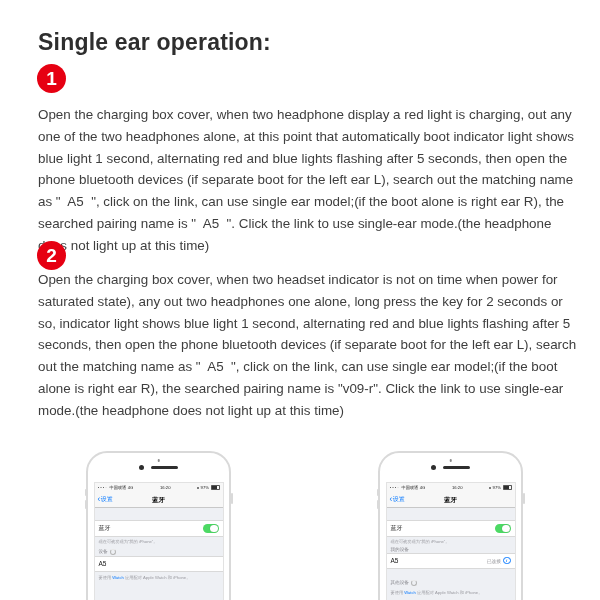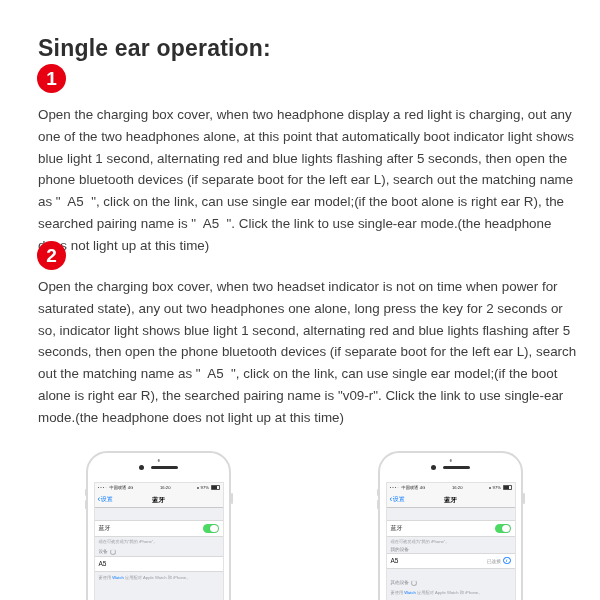--- a/index.html
+++ b/index.html
@@ -1,25 +1,25 @@
 <!DOCTYPE html>
 <html><head>
 <meta charset="utf-8">
 <style>
   html,body{margin:0;padding:0;}
   body{font-family:"Liberation Sans","DejaVu Sans",sans-serif;background:#fff;}
   .canvas{position:relative;width:600px;height:600px;background:#fff;overflow:hidden;}
 
   
-  .page-title{position:absolute;left:38px;top:35px;margin:0;font-size:23px;font-weight:700;color:#2e2e2e;letter-spacing:.2px;}
+  .page-title{position:absolute;left:38px;top:29px;margin:0;font-size:23px;font-weight:700;color:#2e2e2e;letter-spacing:.2px;}
   .badge{position:absolute;left:37px;width:29px;height:29px;border-radius:50%;background:#e60012;color:#fff;
          font-size:19px;font-weight:700;display:flex;align-items:center;justify-content:center;}
   #badge1{top:64px;} #badge2{top:241px;}
   .para{position:absolute;left:38px;width:546px;margin:0;font-size:13.4px;line-height:21.8px;color:#3e3e3e;white-space:pre-wrap;}
-  #p1{top:104px;} #p2{top:276px;}
+  #p1{top:104px;} #p2{top:269px;}
 
   
   .phone{position:absolute;top:451px;width:145px;height:240px;background:#fff;border:2px solid #d9d9d9;
          border-radius:21px;box-sizing:border-box;}
   #phoneL{left:86px;} #phoneR{left:378px;}
   .side-btn{position:absolute;background:#d9d9d9;border-radius:2px;}
   .btn-l1{left:-3.5px;top:36px;width:2px;height:7px;}
   .btn-l2{left:-3.5px;top:47px;width:2px;height:9px;}
   .btn-r1{right:-3.5px;top:40px;width:2px;height:11px;}
   .sensor{position:absolute;left:50%;top:6px;transform:translateX(-50%);width:2.5px;height:2.5px;border-radius:50%;background:#8a8a8a;}

